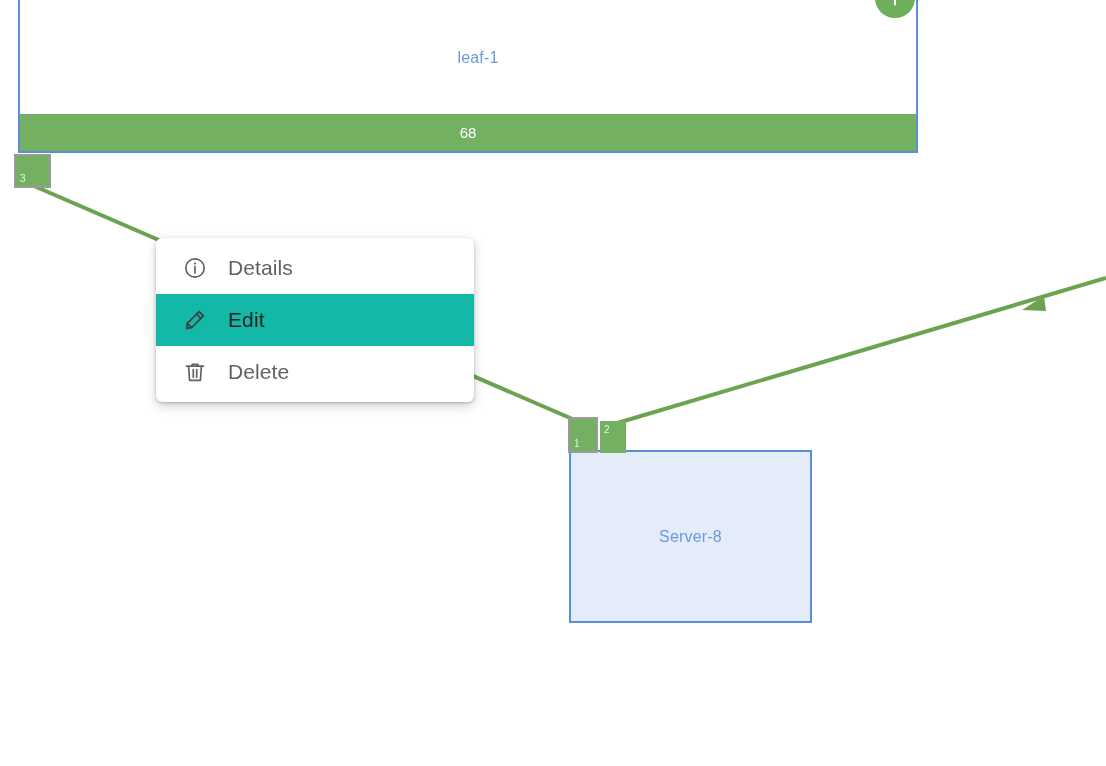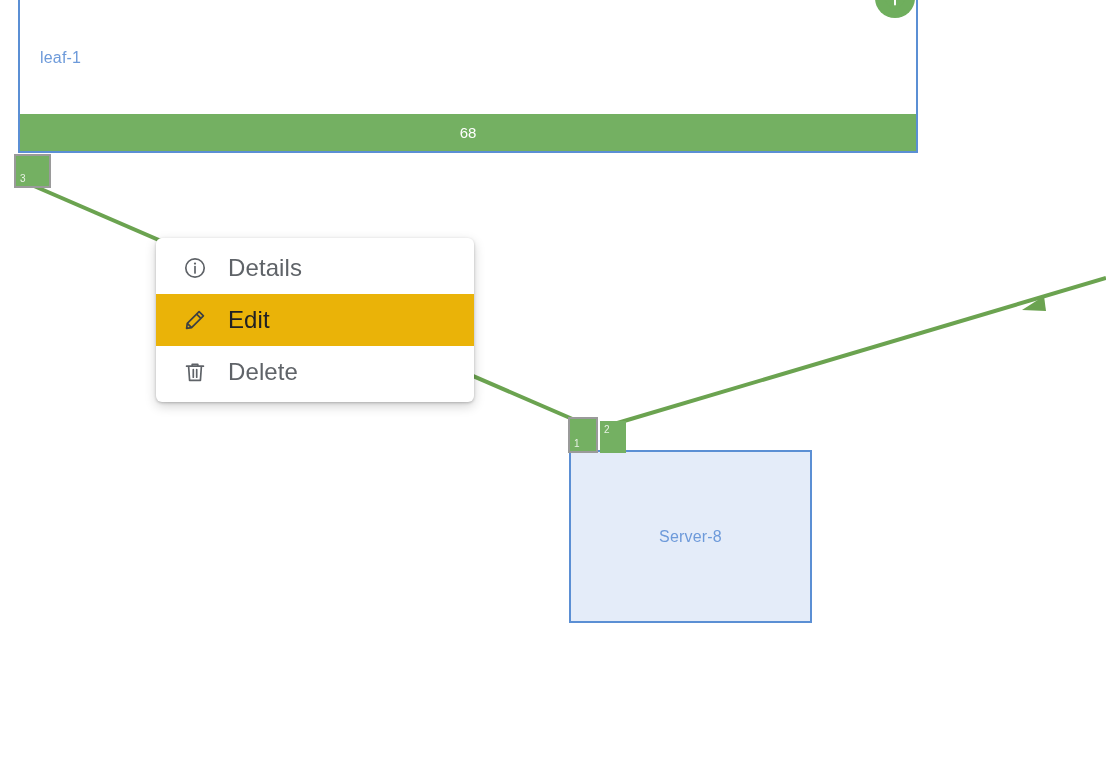--- a/index.html
+++ b/index.html
@@ -55,20 +55,21 @@
     font-size: 16px;
     color: #6d9ada;
     letter-spacing: .2px;
     user-select: none;
   }
   #node-leaf1 .node-label {
     position: absolute;
     top: 111px;
     left: 0;
     right: 0;
+    text-align: center;
     margin-left: 20px;
   }
 
   
   .util-bar {
     position: absolute;
     left: 0;
     bottom: 0;
     width: 100%;
     height: 37px;
@@ -150,34 +151,34 @@
   .menu-item {
     height: 52px;
     display: flex;
     align-items: center;
     padding: 0 0 0 26px;
     box-sizing: border-box;
     cursor: pointer;
     background: transparent;
   }
   .menu-item.is-hovered {
-    background: #eab308;
+    background: #14b8a6;
   }
   .menu-icon {
     width: 26px;
     height: 26px;
     margin-right: 20px;
     flex: 0 0 auto;
     display: flex;
     align-items: center;
     justify-content: center;
     color: #5f6368;
   }
   .menu-label {
-    font-size: 24px;
+    font-size: 21px;
     color: #5f6368;
     letter-spacing: .1px;
     user-select: none;
   }
   .menu-item.is-hovered .menu-label {
     color: #202124;
   }
   .menu-item.is-hovered .menu-icon {
     color: #3c4043;
   }

